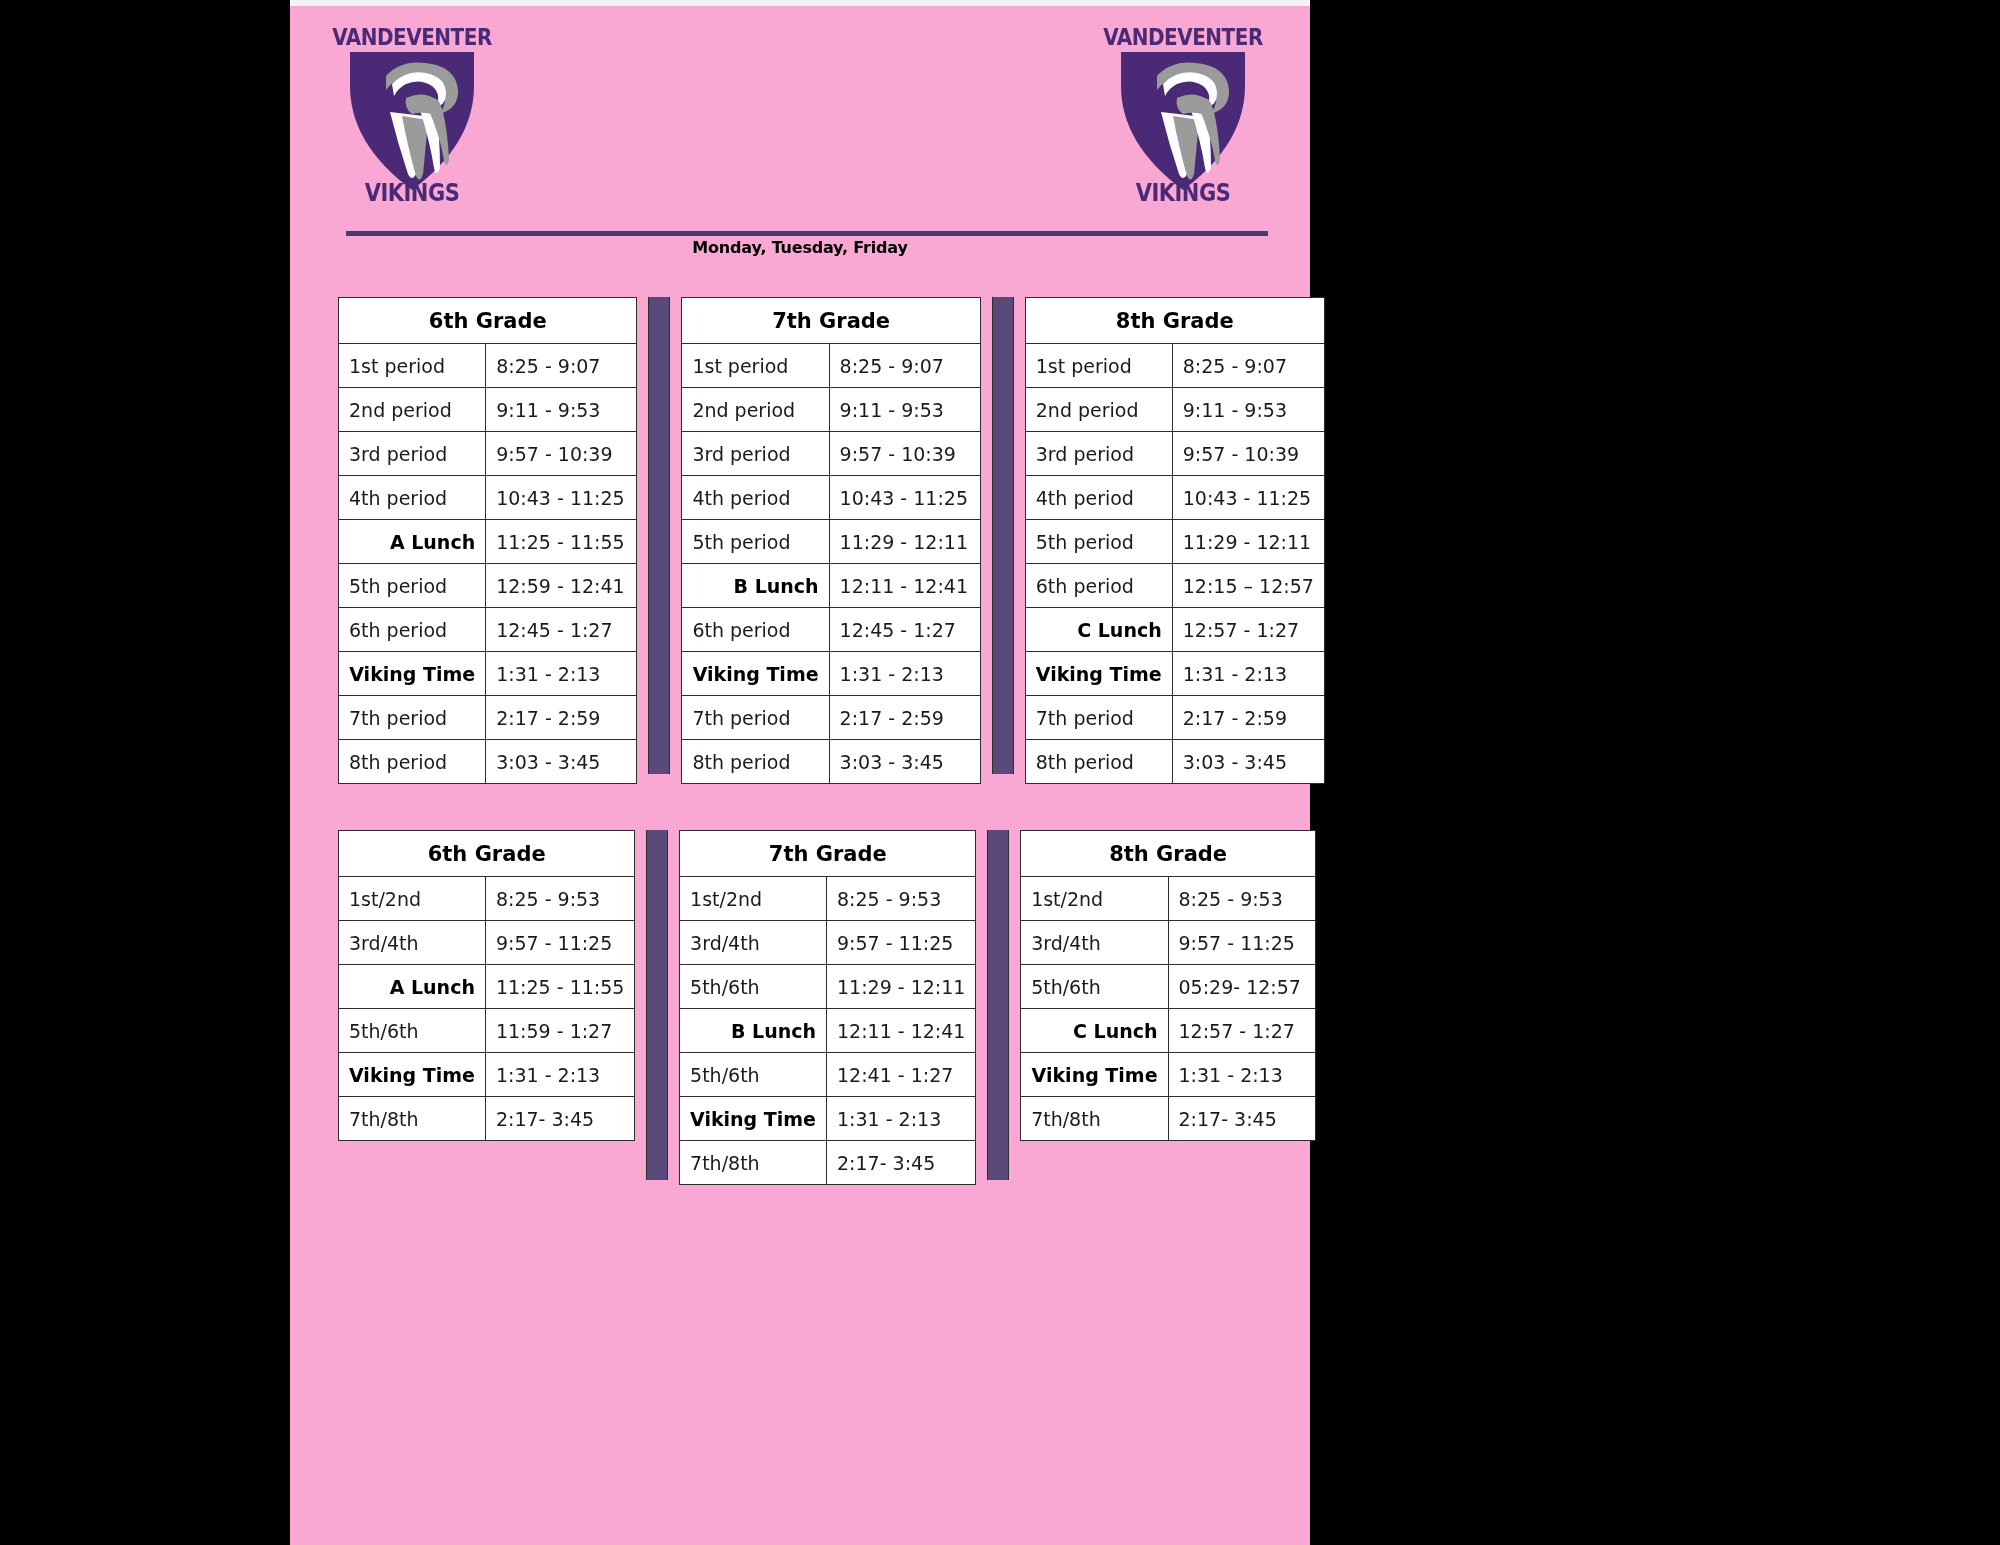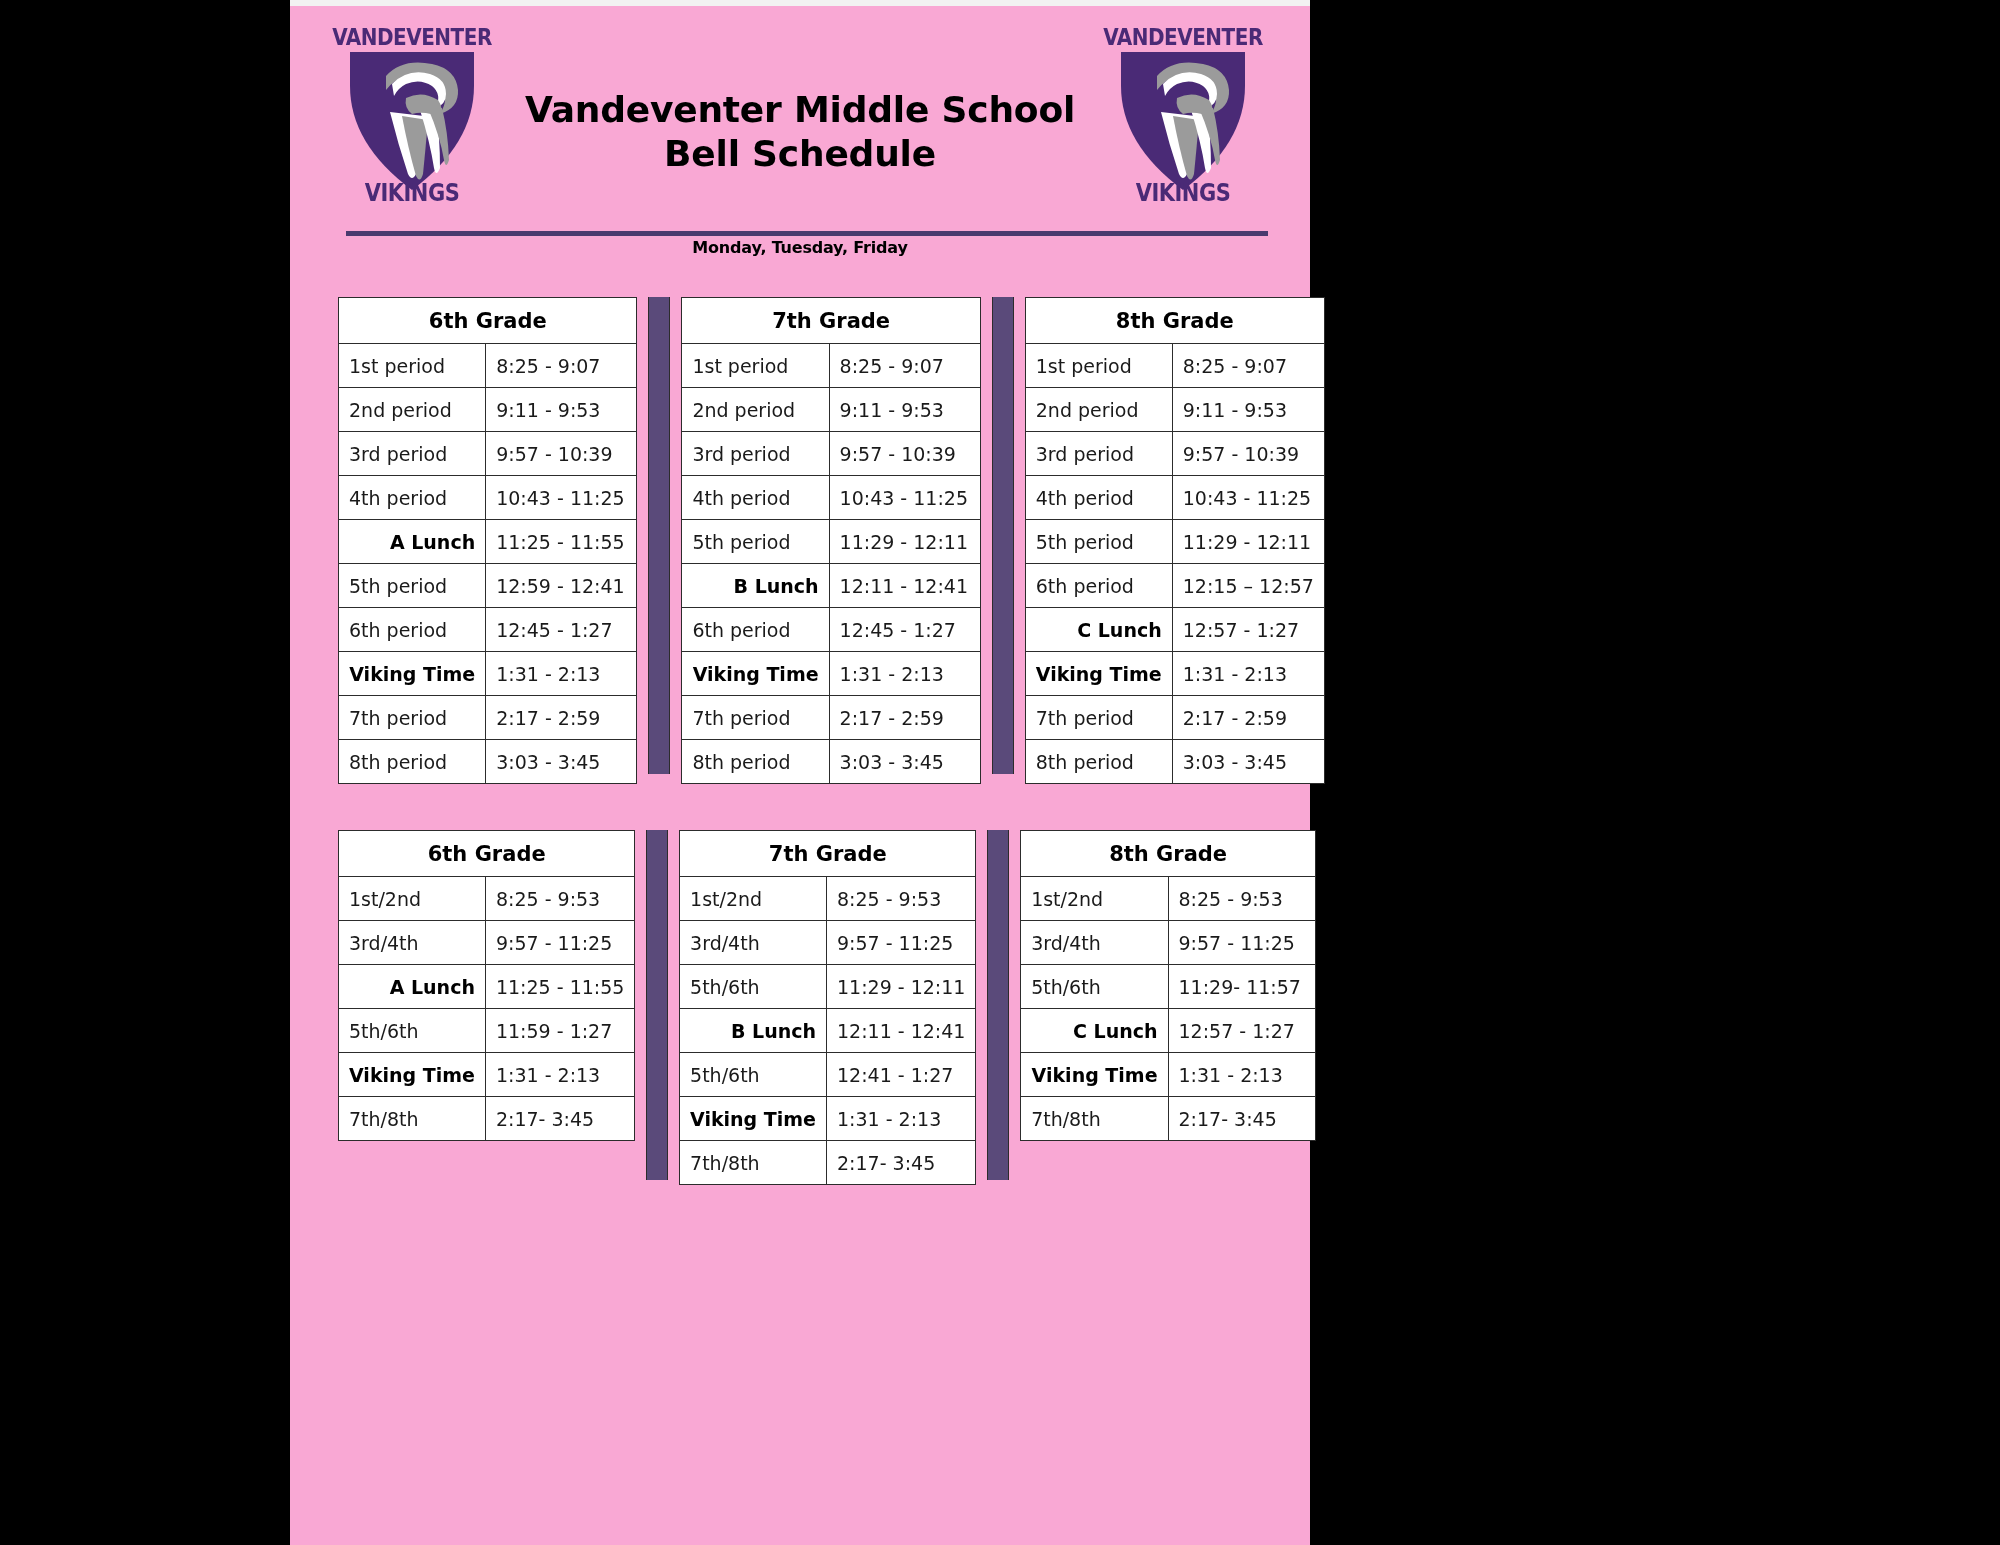--- a/index.html
+++ b/index.html
@@ -157,24 +157,20 @@
           <path d="M92 86 Q102 118 106 144 Q108 154 112 144 Q112 112 108 88 Z" fill="#ffffff"></path>
           <path d="M100 84 Q112 112 116 136 Q118 146 121 136 Q120 108 114 84 Z" fill="#9b9b9b"></path>
 
           <path d="M78 74 Q94 66 110 76 Q116 84 112 94 Q98 86 84 90 Q76 84 78 74 Z" fill="#9b9b9b"></path>
 
           <text x="84" y="176" text-anchor="middle" font-family="DejaVu Sans, sans-serif" font-size="21" font-weight="bold" fill="#4a2a76" transform="scale(1.0,1.15) translate(0,-22)" letter-spacing="-0.5">VIKINGS</text>
         </g>
       </svg>
     </div>
 
-    <div class="title-block">
-      <div class="title-line">Vandeventer Middle School</div>
-      <div class="title-line">Bell Schedule</div>
-    </div>
 
     <div class="logo logo-right">
       <svg viewBox="0 0 168 180" xmlns="http://www.w3.org/2000/svg" aria-hidden="true">
         <g>
           <text x="84" y="20" text-anchor="middle" font-family="DejaVu Sans, sans-serif" font-size="20" font-weight="bold" fill="#4a2a76" transform="scale(1.0,1.18) translate(0,-2)" letter-spacing="-0.5">VANDEVENTER</text>
           <path d="M22 28 L146 28 L146 62 Q146 120 84 166 Q22 120 22 62 Z" fill="#4a2a76"></path>
           <path d="M58 52 Q74 34 104 40 Q128 45 130 66 Q131 84 112 90 Q122 74 112 62 Q100 48 80 52 Q66 55 58 66 Z" fill="#9b9b9b"></path>
           <path d="M64 60 Q80 44 102 50 Q118 55 118 70 Q118 80 108 84 Q114 70 104 62 Q92 54 78 60 Q70 64 66 72 Z" fill="#ffffff"></path>
           <path d="M62 88 Q70 120 80 150 Q84 158 88 150 Q92 118 96 92 Z" fill="#ffffff"></path>
           <path d="M74 92 Q80 124 88 152 Q92 160 95 150 Q98 120 100 96 Z" fill="#9b9b9b"></path>
@@ -425,21 +421,21 @@
       <tr>
             <td class="c-label">1st/2nd</td>
             <td class="c-time">8:25 - 9:53</td>
           </tr>
       <tr>
             <td class="c-label">3rd/4th</td>
             <td class="c-time">9:57 - 11:25</td>
           </tr>
       <tr>
             <td class="c-label">5th/6th</td>
-            <td class="c-time">11:29- 11:57</td>
+            <td class="c-time">05:29- 12:57</td>
           </tr>
       <tr>
             <td class="c-label bold">C Lunch</td>
             <td class="c-time">12:57 - 1:27</td>
           </tr>
       <tr>
             <td class="c-label bold">Viking Time</td>
             <td class="c-time">1:31 - 2:13</td>
           </tr>
       <tr>

